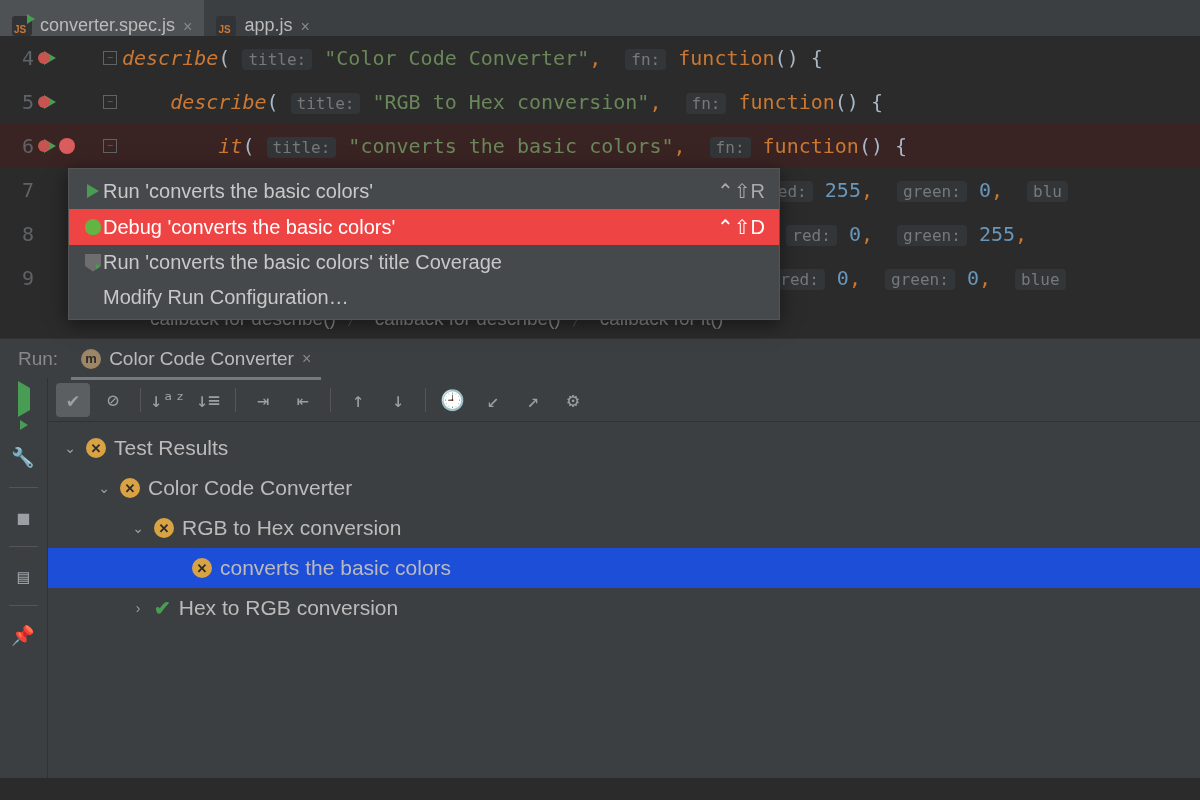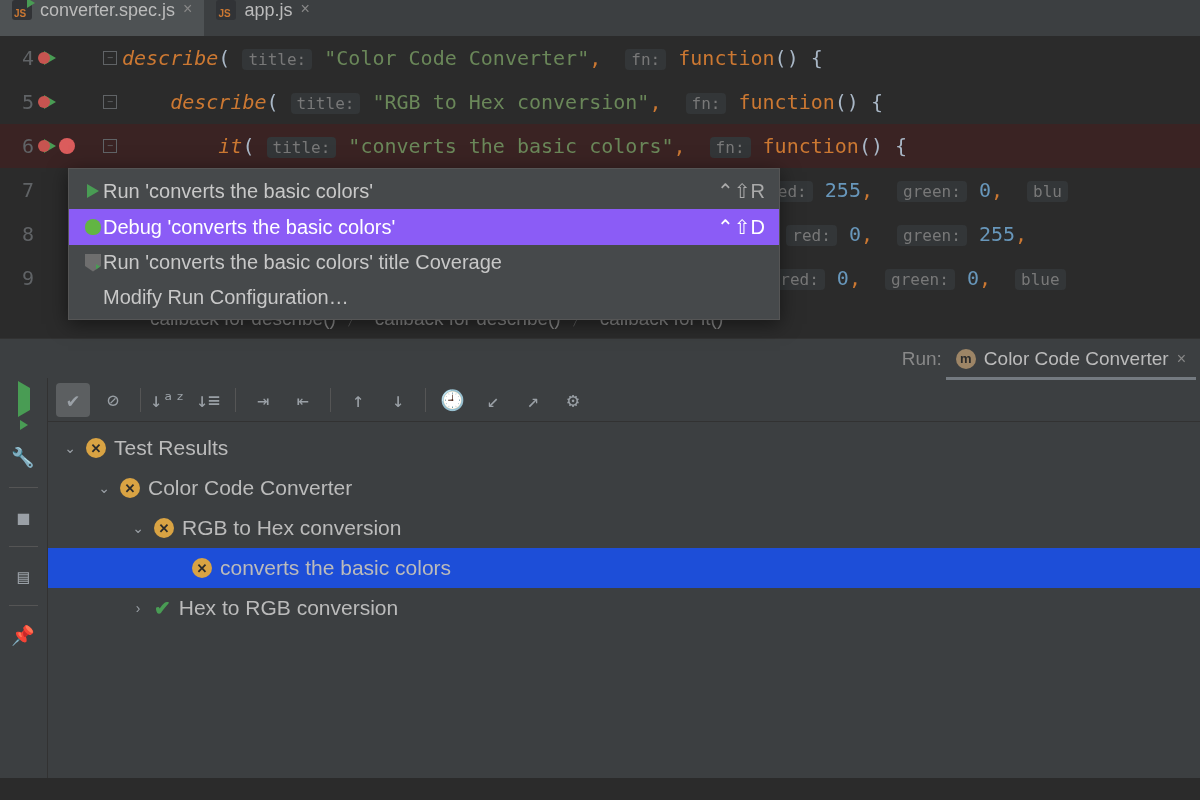--- a/index.html
+++ b/index.html
@@ -14,21 +14,21 @@
   position: relative;
 }
 .tabs {
   display: flex;
   background: #3c3f41;
   height: 36px;
   align-items: stretch;
 }
 .tab {
   display: flex;
-  align-items: flex-start;
+  align-items: flex-end;
   padding: 0 12px;
   gap: 8px;
   font-family: -apple-system, sans-serif;
   font-size: 18px;
   color: #bbbbbb;
   cursor: pointer;
   position: relative;
 }
 .tab.active {
   background: #4e5254;
@@ -160,21 +160,21 @@
 }
 .menu-item {
   display: flex;
   align-items: center;
   padding: 6px 14px;
   gap: 0;
   color: #c8c8c8;
   cursor: pointer;
 }
 .menu-item.selected {
-  background: #8b5cf6;
+  background: #ef4444;
   color: #fff;
 }
 .menu-icon { width: 20px; display: flex; justify-content: center; }
 .menu-label { flex: 1; }
 .menu-shortcut { color: #aaa; font-family: -apple-system, sans-serif; }
 .menu-item.selected .menu-shortcut { color: #fff; }
 .bug-icon {
   width: 16px; height: 16px;
   background: #62b543;
   border-radius: 50% 50% 45% 45%;
@@ -207,25 +207,24 @@
   height: 38px;
 }
 .crumb-sep { color: #666; }
 
 .run-panel-header {
   display: flex;
   align-items: center;
   background: #3c3f41;
   border-top: 1px solid #323232;
   height: 40px;
-  padding: 0 4px;
-  gap: 4px;
+  padding: 0 18px;
+  gap: 13px;
   font-family: -apple-system, sans-serif;
   font-size: 19px;
-  justify-content: flex-end;
 }
 .run-panel-title { color: #888; }
 .run-tab {
   display: flex;
   align-items: center;
   gap: 8px;
   padding: 6px 10px;
   color: #bbbbbb;
   position: relative;
 }

